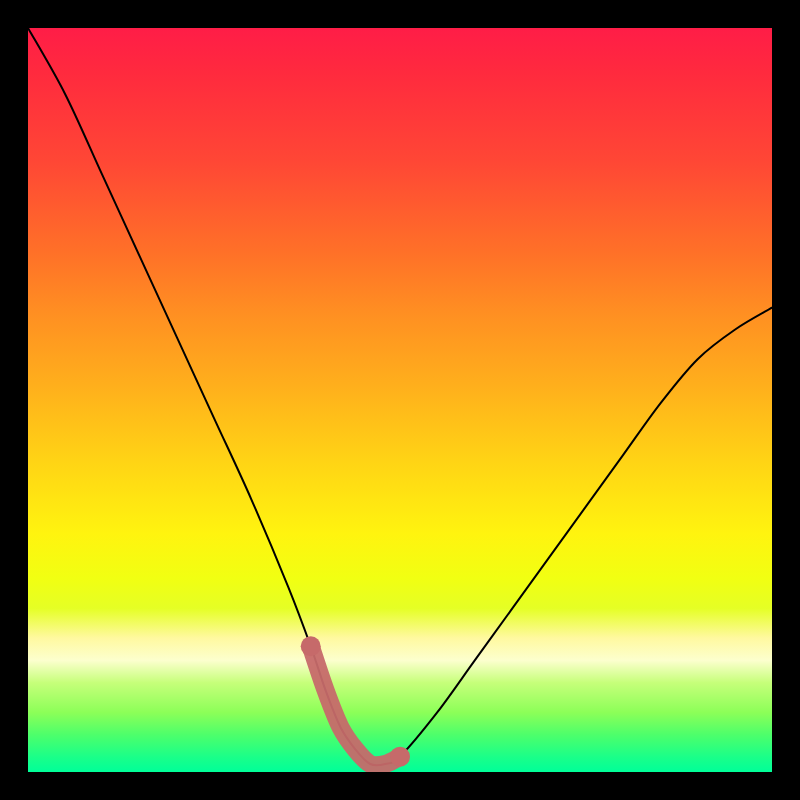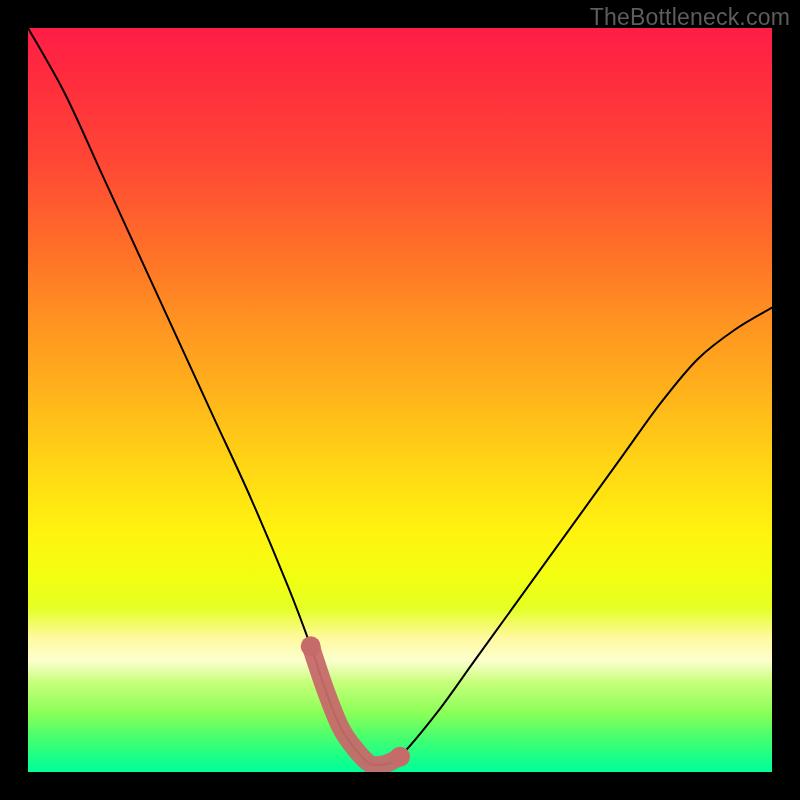--- a/index.html
+++ b/index.html
@@ -70,14 +70,13 @@
 <div class="chart-container">
   <div class="plot-area">
     <div class="gradient-bg"></div>
     <svg class="curve-svg" id="curve-svg" viewBox="0 0 744 744" preserveAspectRatio="none">
         <path d="M 0 0 C 6.2 11.040000000000001 24.800000000000004 41.70666666666669 37.2 66.24000000000001 C 49.6 90.77333333333333 62.00000000000001 120.21333333333327 74.4 147.19999999999993 C 86.80000000000001 174.1866666666666 99.19999999999999 201.17333333333335 111.6 228.16000000000003 C 124 255.1466666666667 136.4 282.1333333333333 148.8 309.12 C 161.20000000000002 336.1066666666667 173.6 363.09333333333336 186 390.08000000000004 C 198.4 417.0666666666667 210.79999999999998 442.8266666666667 223.2 471.04 C 235.6 499.25333333333333 250.47999999999996 534.8266666666667 260.4 559.36 C 270.32 583.8933333333333 276.52000000000004 601.0666666666667 282.72 618.24 C 288.92 635.4133333333333 292.64000000000004 648.9066666666666 297.6 662.4 C 302.56 675.8933333333333 307.52 689.3866666666668 312.47999999999996 699.2 C 317.43999999999994 709.0133333333333 322.4 715.1466666666666 327.36 721.28 C 332.32000000000005 727.4133333333333 337.28000000000003 733.5466666666666 342.24 736 C 347.2 738.4533333333334 352.16 737.2266666666667 357.12 736 C 362.08 734.7733333333333 363.32 737.2266666666667 372 728.64 C 380.68 720.0533333333333 396.80000000000007 700.4266666666667 409.20000000000005 684.48 C 421.6 668.5333333333333 434 650.1333333333333 446.4 632.96 C 458.79999999999995 615.7866666666667 471.20000000000005 598.6133333333335 483.6 581.44 C 496 564.2666666666667 508.4 547.0933333333332 520.8 529.92 C 533.1999999999999 512.7466666666667 545.6 495.5733333333334 558 478.40000000000003 C 570.4 461.2266666666667 582.8000000000001 444.05333333333334 595.2 426.88 C 607.6 409.70666666666665 620 391.3066666666667 632.4 375.36 C 644.8 359.41333333333336 657.2 343.46666666666664 669.6 331.2 C 682 318.93333333333334 694.4 310.3466666666667 706.8 301.76000000000005 C 719.1999999999999 293.1733333333334 737.8 283.36 744 279.68" fill="none" stroke="#000000" stroke-width="2" stroke-linecap="round"></path>
         <path d="M 282.72 618.24 C 285.20000000000005 625.6 292.64000000000004 648.9066666666666 297.6 662.4 C 302.56 675.8933333333333 307.52 689.3866666666668 312.47999999999996 699.2 C 317.43999999999994 709.0133333333333 322.4 715.1466666666666 327.36 721.28 C 332.32000000000005 727.4133333333333 337.28000000000003 733.5466666666666 342.24 736 C 347.2 738.4533333333334 352.16 737.2266666666667 357.12 736 C 362.08 734.7733333333333 369.52 729.8666666666667 372 728.64" fill="none" stroke="#c66a6a" stroke-width="18" stroke-linecap="round" stroke-linejoin="round" opacity="0.95"></path>
         <circle cx="282.72" cy="618.24" r="10" fill="#c66a6a"></circle>
         <circle cx="372" cy="728.64" r="10" fill="#c66a6a"></circle>
       </svg>
   </div>
-  <div class="attribution">TheBottleneck.com</div>
 </div>
 
 </body></html>

